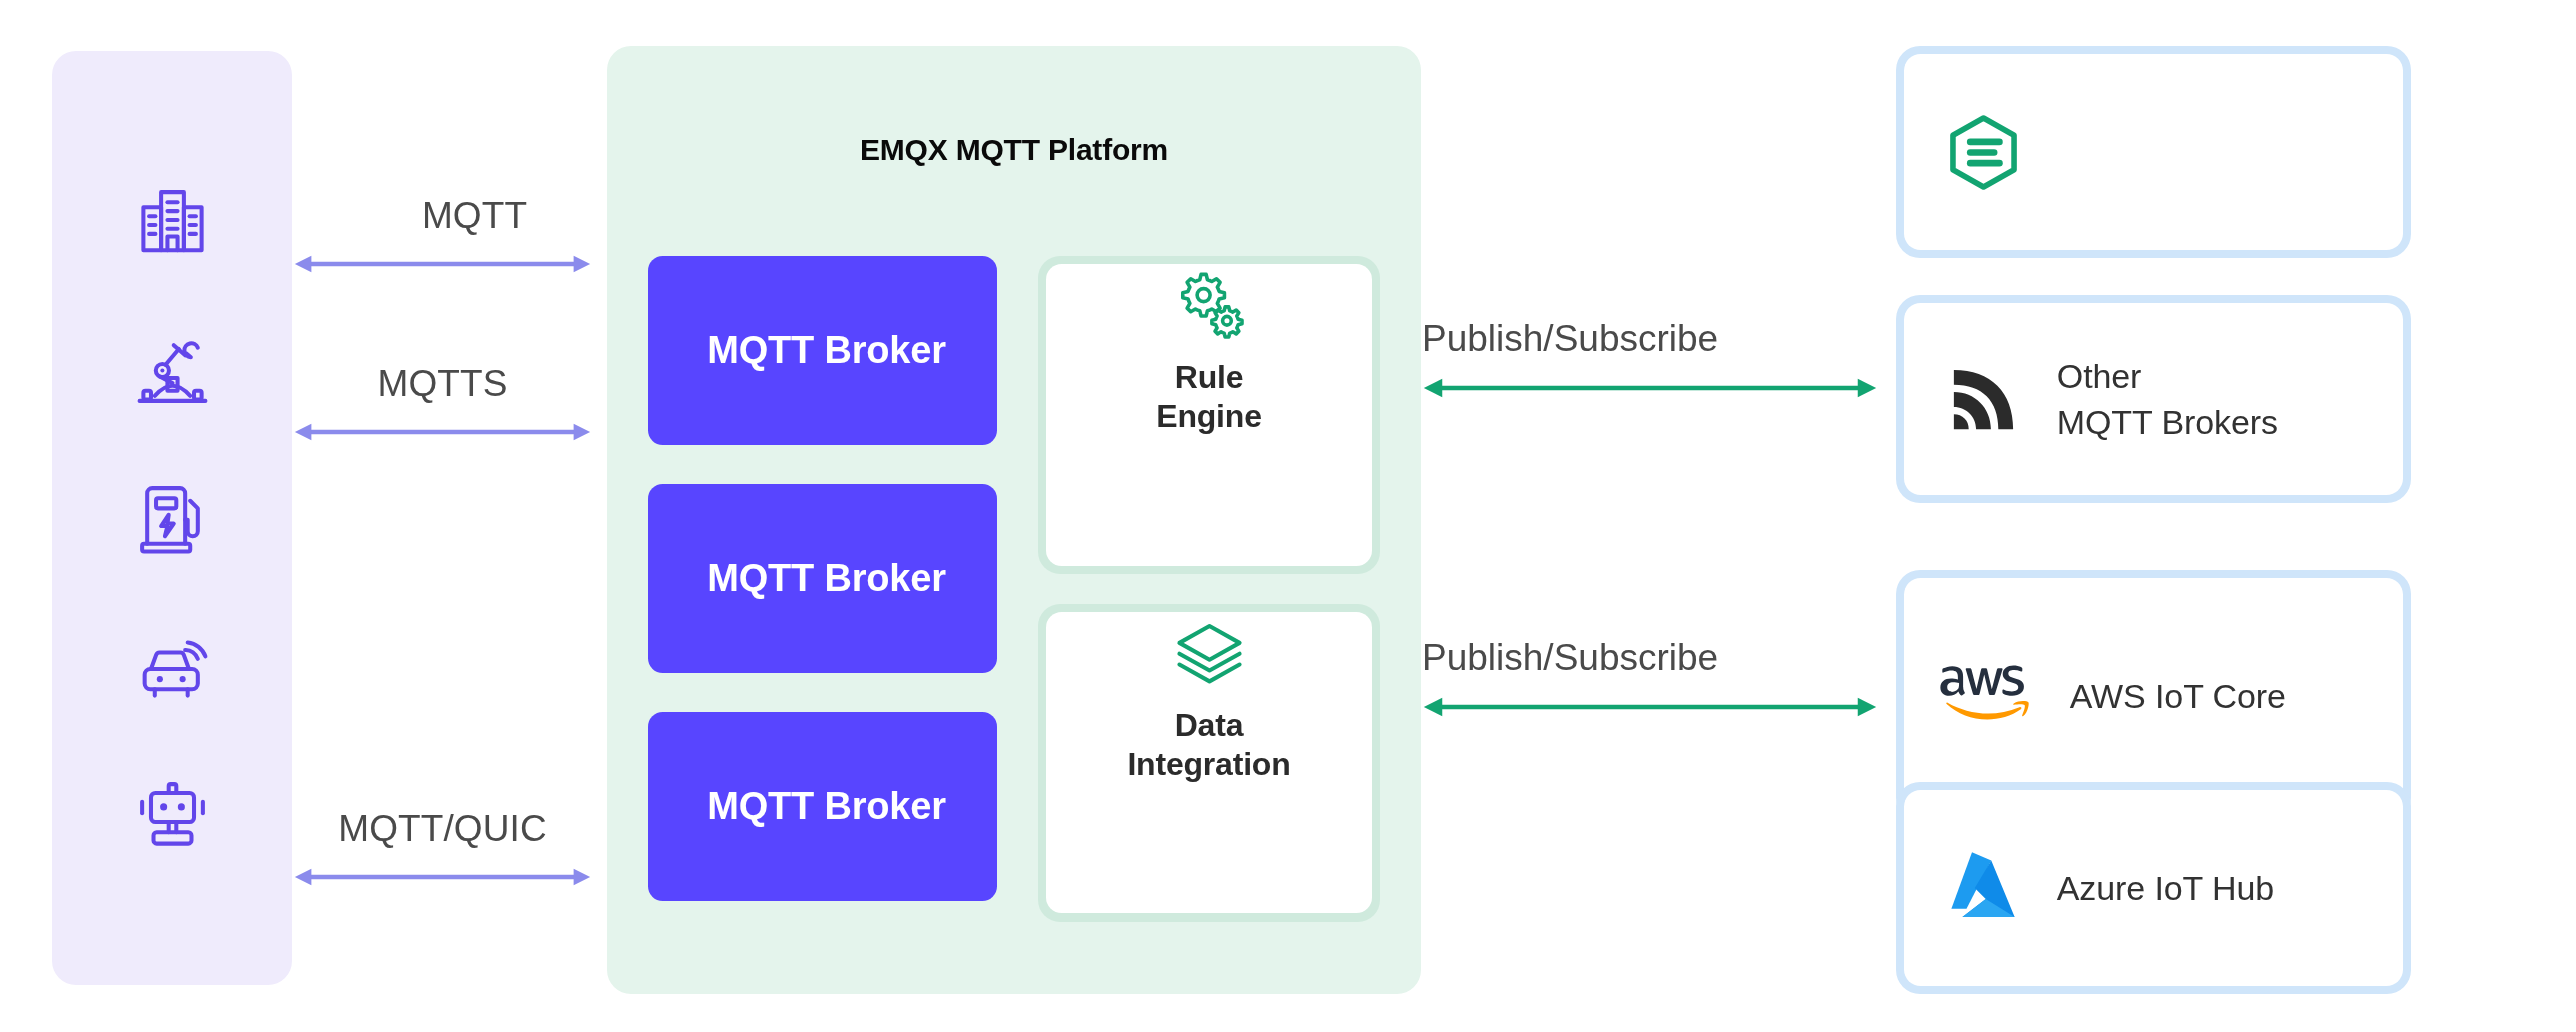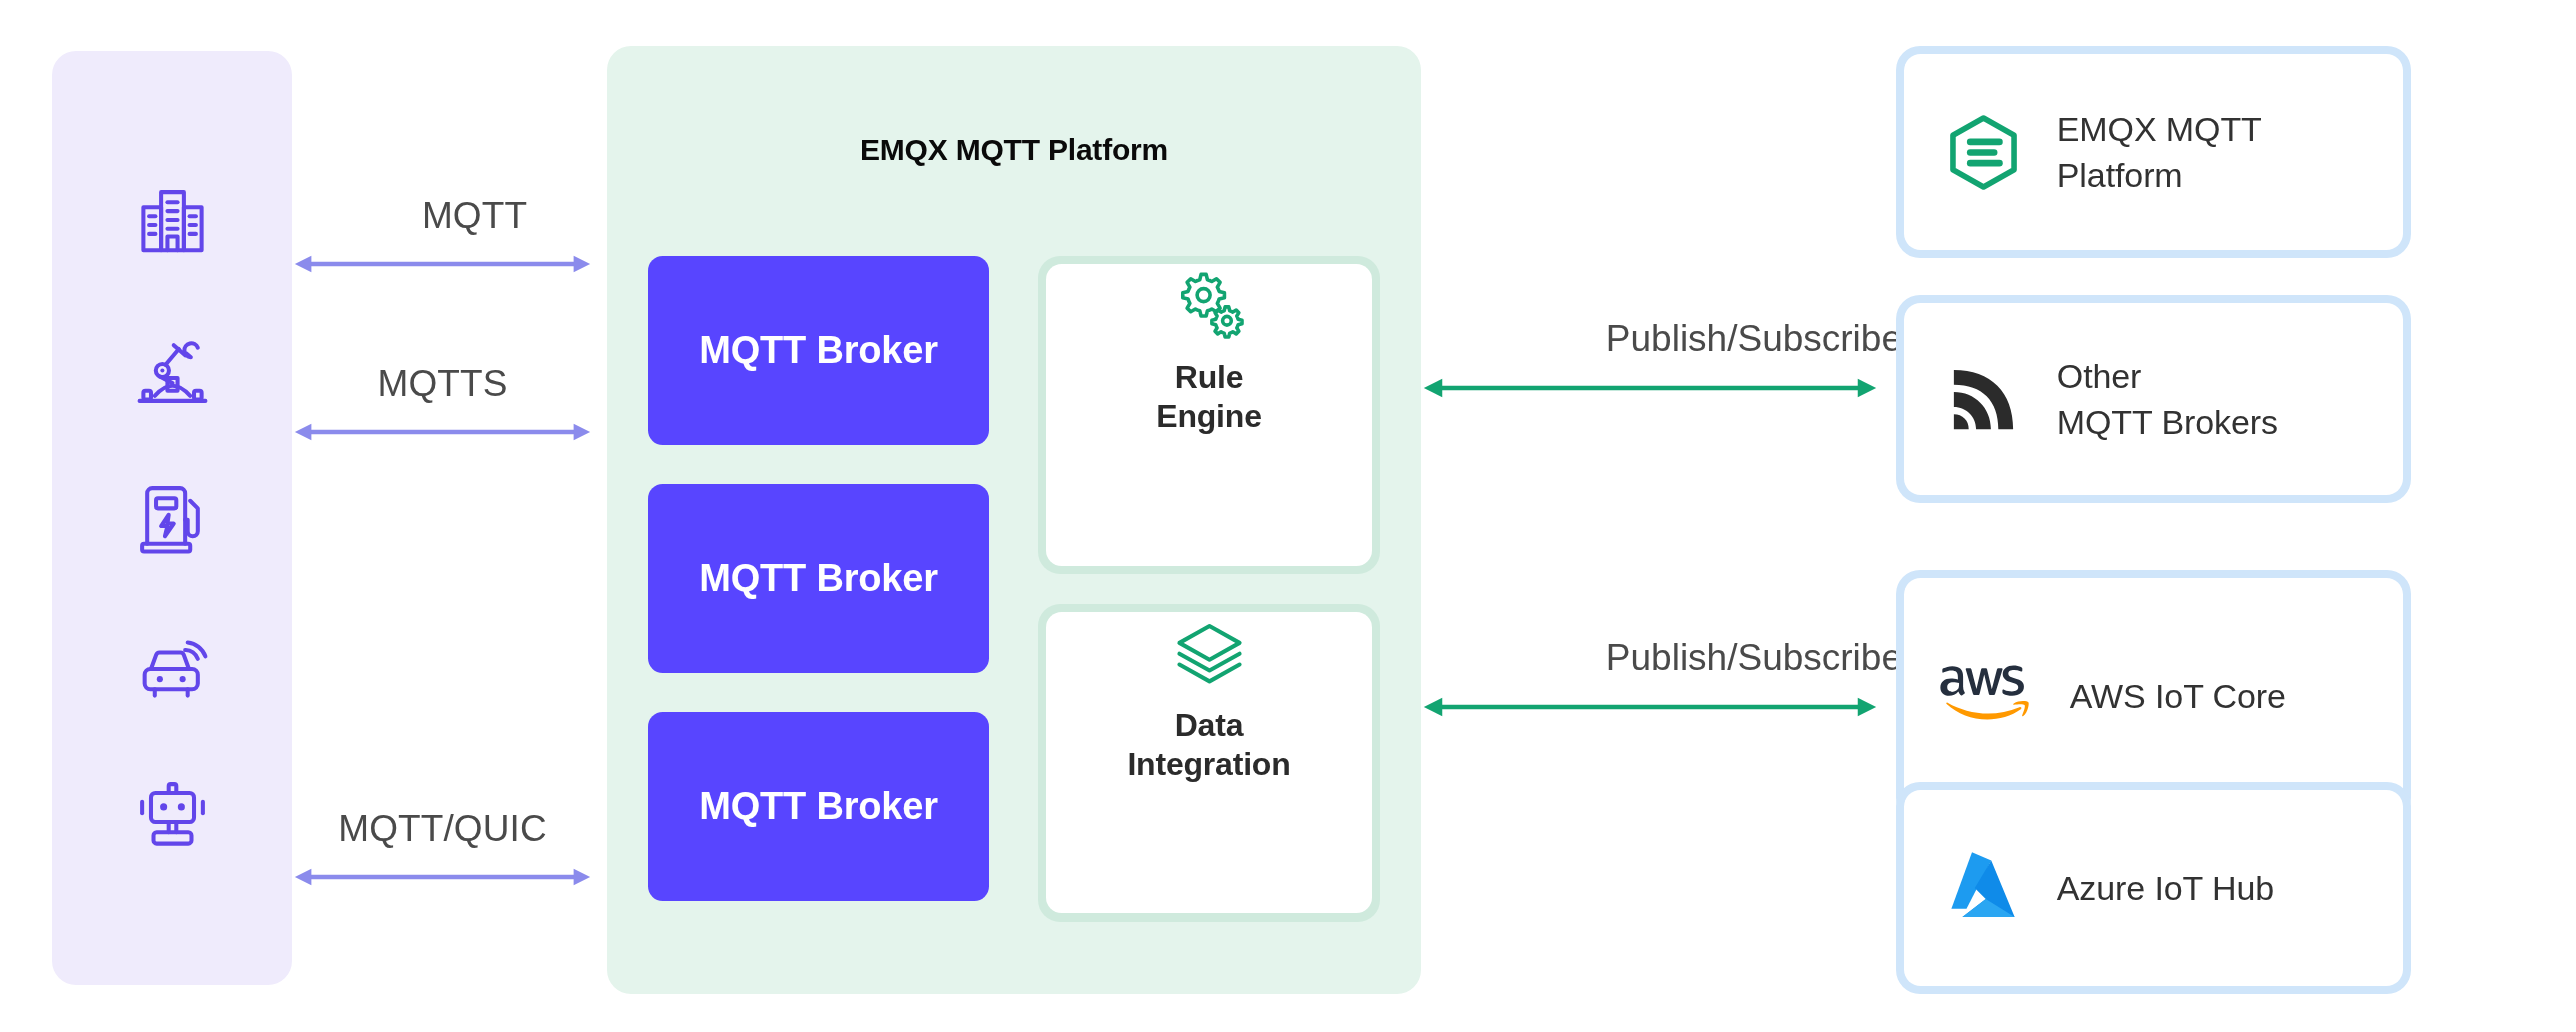--- a/index.html
+++ b/index.html
@@ -107,20 +107,21 @@
     height: 189px;
     background: #5845FF;
     border-radius: 14.7px;
     display: flex;
     align-items: center;
     justify-content: center;
     color: #ffffff;
     font-size: 38px;
     font-weight: bold;
     letter-spacing: -0.2px;
+    padding-left: 8px;
   }
   .feature-column {
     position: absolute;
     left: 431px;
     top: 210px;
     width: 342px;
     display: flex;
     flex-direction: column;
     gap: 29.5px;
   }
@@ -161,25 +162,24 @@
   
   .pubsub-group {
     position: absolute;
     left: 1422px;
     width: 456px;
   }
   .pubsub-label {
     position: absolute;
     left: 0;
     width: 456px;
-    text-align: right;
+    text-align: left;
     font-size: 37px;
     color: #4A4A4A;
     white-space: nowrap;
-    margin-left: 24px;
   }
 
   
   .target-card {
     position: absolute;
     left: 1896px;
     width: 515px;
     background: #CFE5FA;
     border-radius: 24px;
     padding: 8.3px;
@@ -398,24 +398,20 @@
   <div class="target-card" style="top:46px; height:212px;">
     <div class="target-card-inner">
       <div class="target-icon">
         <svg width="85" height="85" viewBox="0 0 64 64" fill="none">
           <polygon points="32,6 55,19 55,45 32,58 9,45 9,19" stroke="#12A471" stroke-width="4.2" stroke-linejoin="round" fill="none"></polygon>
           <line x1="22" y1="24" x2="44" y2="24" stroke="#12A471" stroke-width="5" stroke-linecap="round"></line>
           <line x1="22" y1="32" x2="40" y2="32" stroke="#12A471" stroke-width="5" stroke-linecap="round"></line>
           <line x1="22" y1="40" x2="44" y2="40" stroke="#12A471" stroke-width="5" stroke-linecap="round"></line>
         </svg>
       </div>
-      <div class="target-label">
-        <div>EMQX MQTT</div>
-        <div>Platform</div>
-      </div>
     </div>
   </div>
 
   <div class="target-card" style="top:295px; height:208px;">
     <div class="target-card-inner">
       <div class="target-icon">
         <svg width="79" height="79" viewBox="0 0 64 64" fill="#2B2B2B">
           <path d="M8 8 C38 8 56 26 56 56 L44 56 C44 33 31 20 8 20 Z"></path>
           <path d="M8 26 C25 26 38 39 38 56 L26 56 C26 46 18 38 8 38 Z"></path>
           <path d="M8 44 C15 44 20 49 20 56 L8 56 Z"></path>

